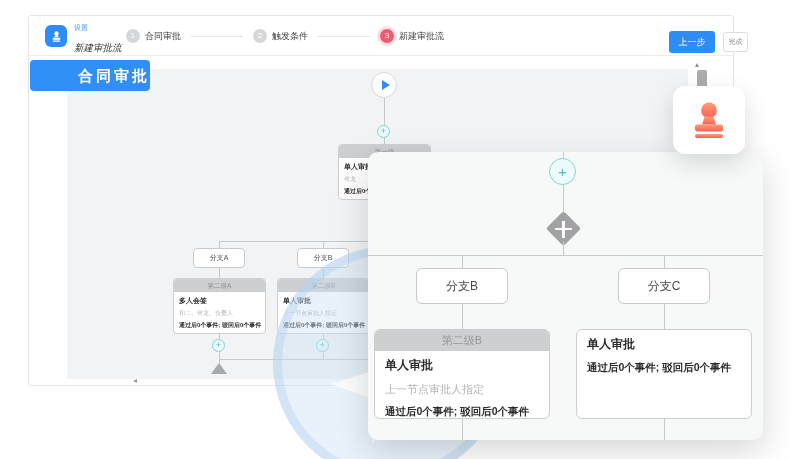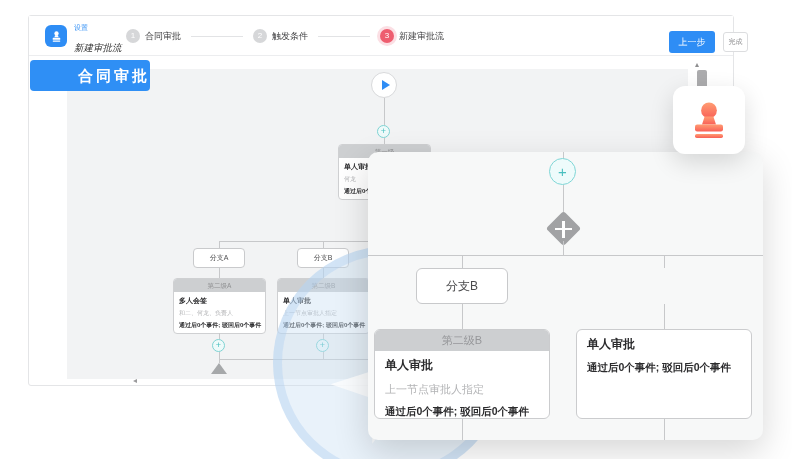--- a/index.html
+++ b/index.html
@@ -224,20 +224,21 @@
     <div class="diamond"></div>
     <div class="diamond-plus-h"></div>
     <div class="diamond-plus-v"></div>
 
     <div class="vl ov-line" style="left:194.5px; top:89px; height:14px;"></div>
     <div class="hl ov-line" style="left:0; top:102.5px; width:395px;"></div>
     <div class="vl ov-line" style="left:93.5px; top:103px; height:13px;"></div>
     <div class="vl ov-line" style="left:295.5px; top:103px; height:13px;"></div>
 
     <div class="ov-branch" style="left:48px; top:116px;">分支B</div>
+    <div class="ov-branch" style="left:250px; top:116px;">分支C</div>
 
     <div class="vl ov-line" style="left:93.5px; top:152px; height:25px;"></div>
     <div class="vl ov-line" style="left:295.5px; top:152px; height:25px;"></div>
 
     <div class="ov-card" style="left:6px; top:177px;">
       <div class="card-head">第二级B</div>
       <div class="card-body">
         <div class="l-type">单人审批</div>
         <div class="l-assn">上一节点审批人指定</div>
         <div class="l-event">通过后0个事件; 驳回后0个事件</div>

